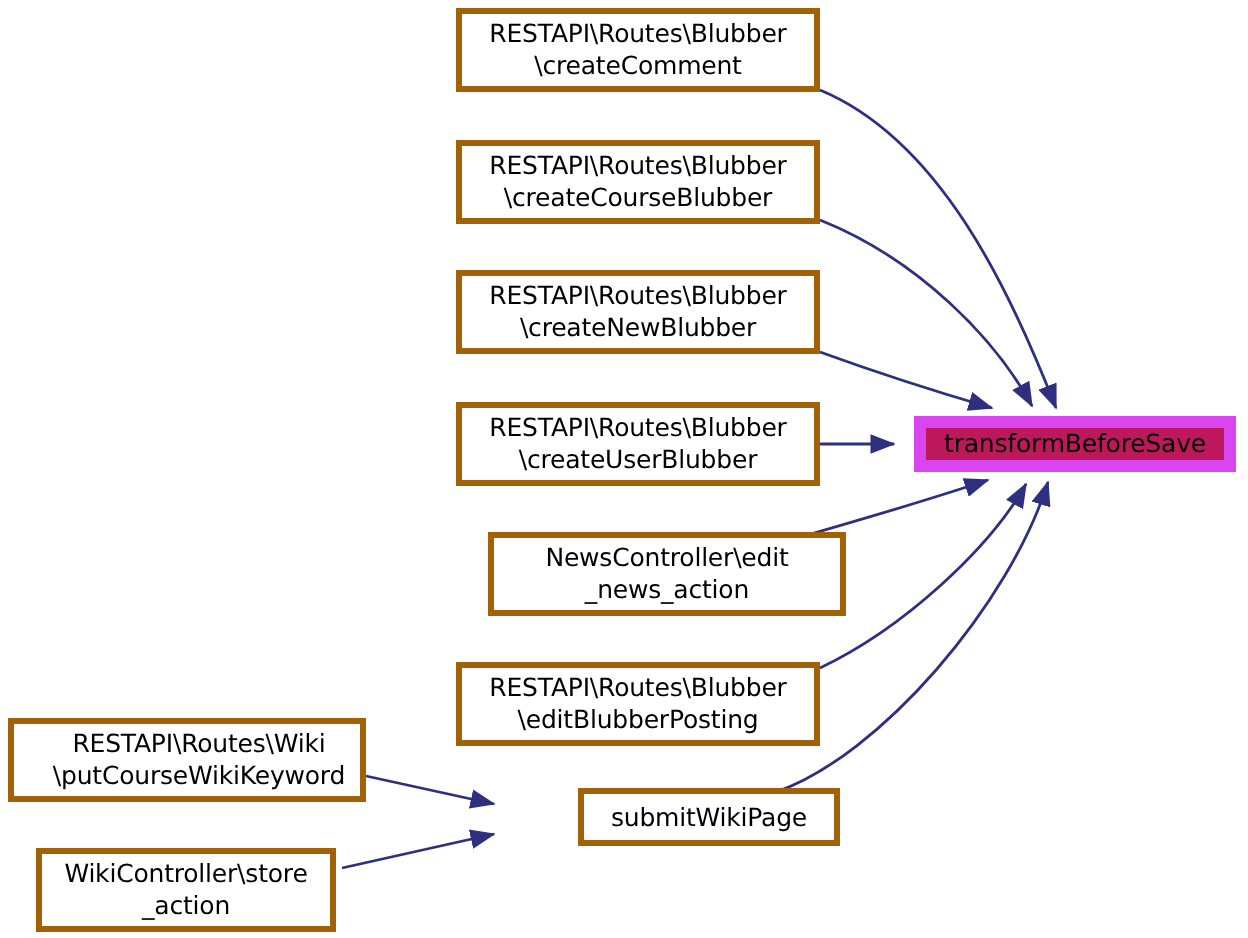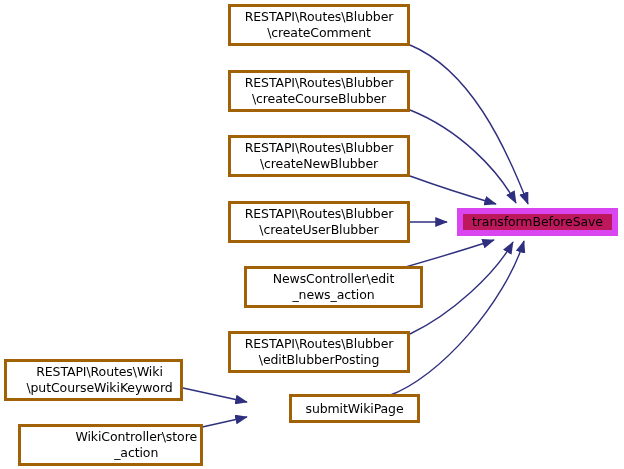--- a/index.html
+++ b/index.html
@@ -87,18 +87,18 @@
 \createNewBlubber</span></div>
       <div class="node" style="left: 228px; top: 201px; width: 182px; height: 42px;"><span class="node-label">RESTAPI\Routes\Blubber
 \createUserBlubber</span></div>
       <div class="node" style="left: 244px; top: 266px; width: 179px; height: 42px;"><span class="node-label">NewsController\edit
 _news_action</span></div>
       <div class="node" style="left: 228px; top: 331px; width: 182px; height: 42px;"><span class="node-label">RESTAPI\Routes\Blubber
 \editBlubberPosting</span></div>
       <div class="node" style="left: 4px; top: 359px; width: 179px; height: 42px; padding-left: 12px;"><span class="node-label">RESTAPI\Routes\Wiki
 \putCourseWikiKeyword</span></div>
       <div class="node" style="left: 257px; top: 394px; width: 131px; height: 29px; margin-left: 32px;"><span class="node-label">submitWikiPage</span></div>
-      <div class="node" style="left: 18px; top: 424px; width: 185px; height: 42px; justify-content: flex-end;"><span class="node-label">WikiController\store
+      <div class="node" style="left: 18px; top: 424px; width: 150px; height: 42px;"><span class="node-label">WikiController\store
 _action</span></div>
       <div class="node highlight" style="left: 457px; top: 208px; width: 161px; height: 28px;"><span class="node-label">transformBeforeSave</span></div>
     </div>
 
 </div>
 
 </body></html>

